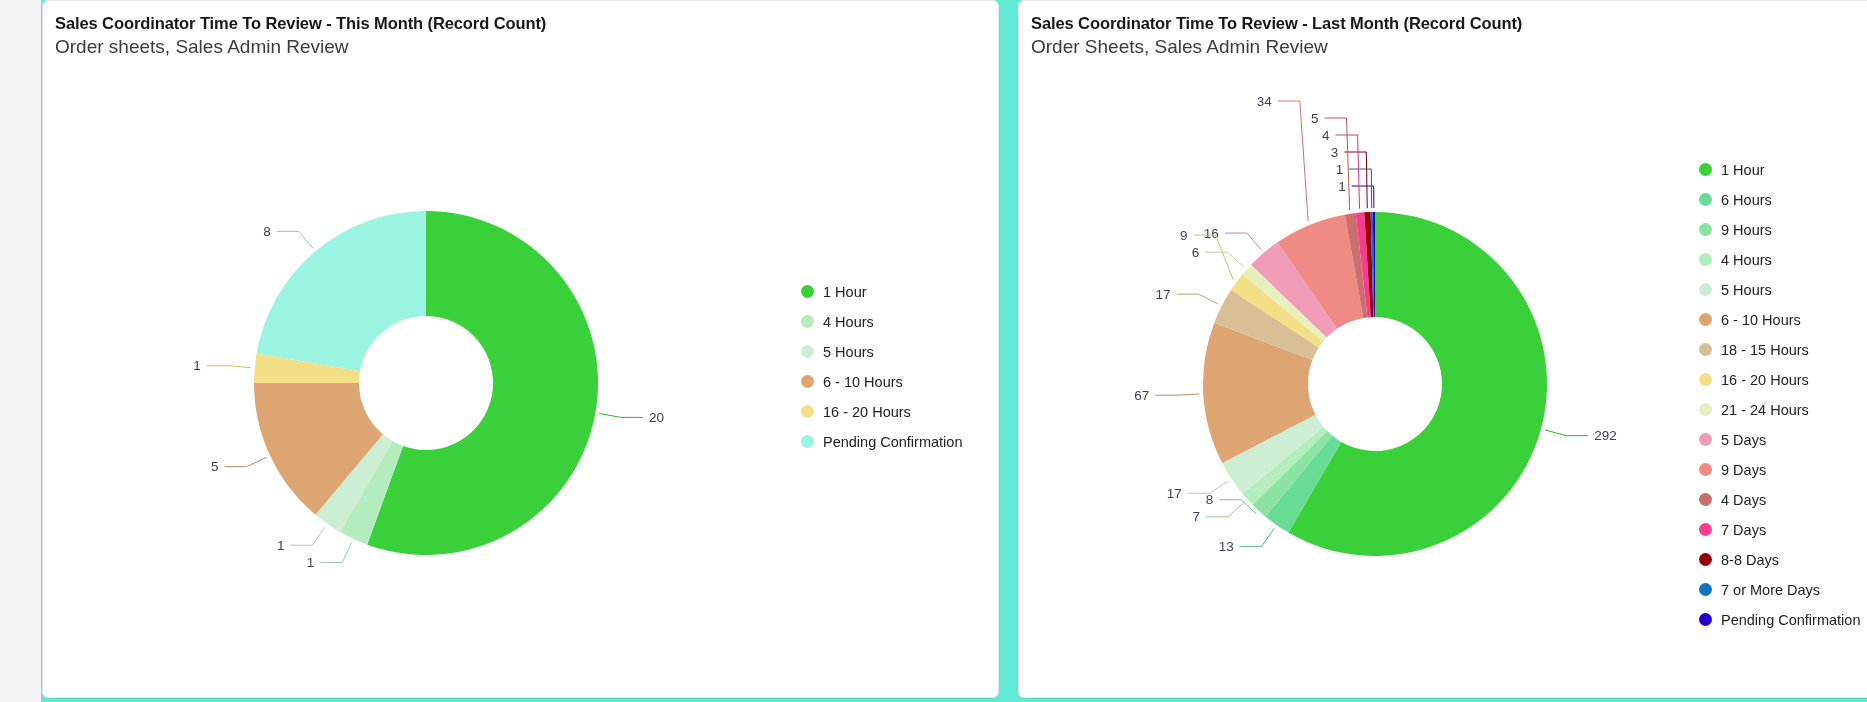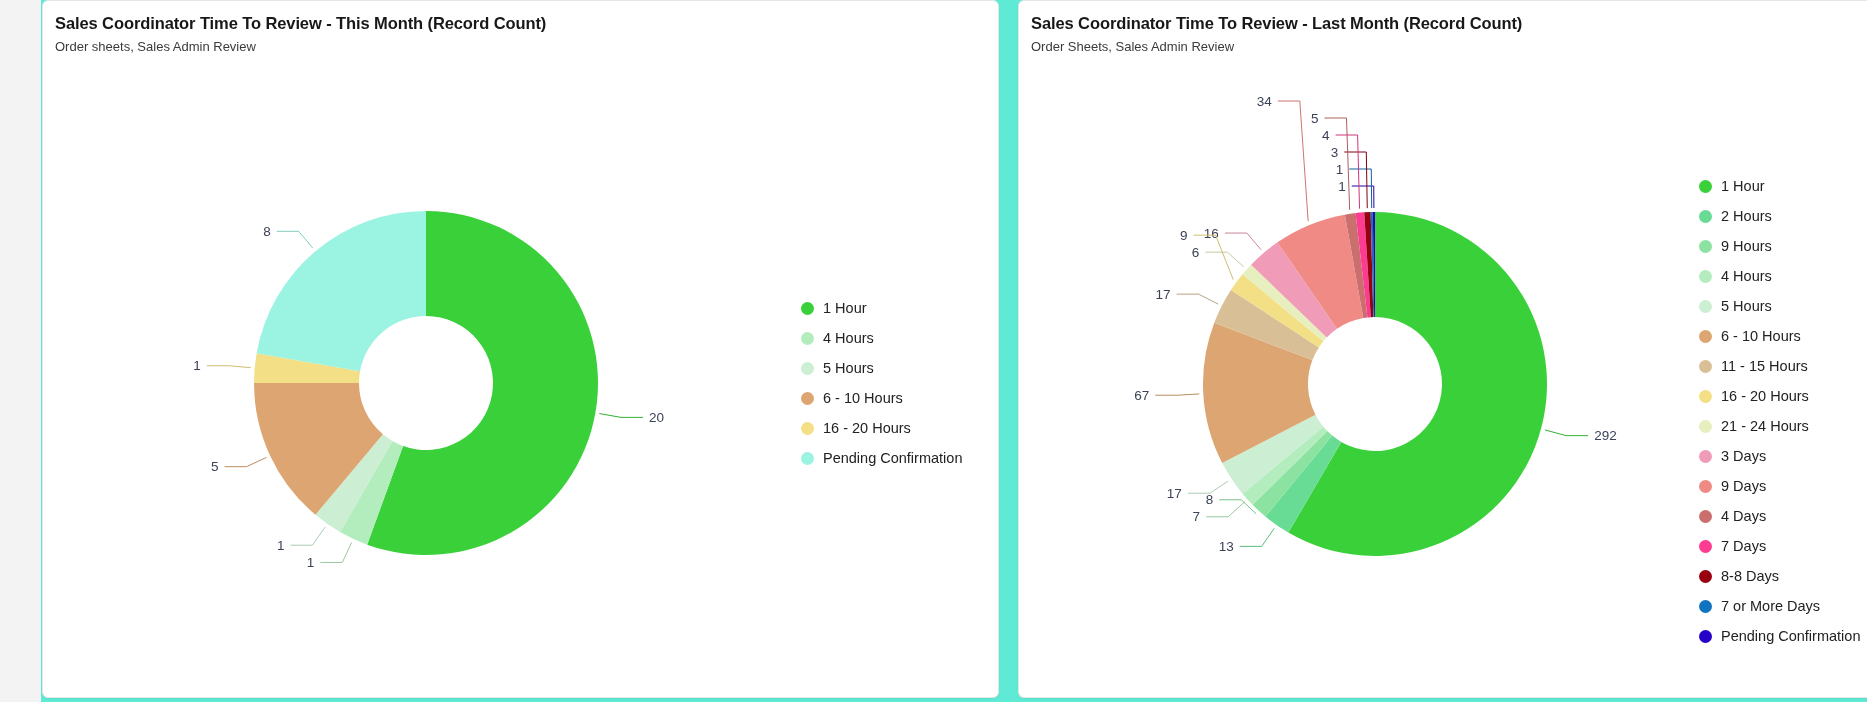--- a/index.html
+++ b/index.html
@@ -32,41 +32,41 @@
   .card-header { padding: 12px 0 0 12px; }
   .card-title {
     font-size: 16.5px;
     font-weight: bold;
     color: #181818;
     letter-spacing: -0.1px;
     line-height: 20px;
     white-space: nowrap;
   }
   .card-subtitle {
-    font-size: 13px;
+    font-size: 19px;
     color: #3b3b3b;
     line-height: 20px;
     margin-top: 4px;
     white-space: nowrap;
   }
 
   .chart-area { position: absolute; left: 0; top: 56px; right: 0; bottom: 0; }
   svg.donut { display: block; }
 
   .leader { fill: none; stroke-width: 1; }
   .val-label {
     font-family: "Liberation Sans", sans-serif;
     font-size: 13.5px;
     fill: #3c4257;
   }
 
   .legend { position: absolute; }
   .legend-row {
     display: flex;
-    align-items: flex-end;
+    align-items: flex-start;
     height: 30px;
   }
   .legend-dot {
     width: 13px; height: 13px;
     border-radius: 50%;
     flex: 0 0 13px;
     margin-right: 9px;
   }
   .legend-label {
     font-size: 14.5px;
@@ -191,53 +191,53 @@
           <path d="M255.25194589535204,471.31157124127964L242.65843913227104,489.3505176464396L220.65843913227104,489.3505176464396" class="leader" stroke="rgb(88,187,126)"></path>
           <text x="214.65843913227104" y="493.8505176464396" class="val-label" text-anchor="end">13</text>
         </svg>
       <div class="legend" id="legend-1" style="left: 680px; top: 106px;">
           <div class="legend-row">
             <span class="legend-dot" style="background: rgb(58, 208, 58);"></span>
             <span class="legend-label">1 Hour</span>
           </div>
           <div class="legend-row">
             <span class="legend-dot" style="background: rgb(104, 220, 148);"></span>
-            <span class="legend-label">2 Hours</span>
+            <span class="legend-label">6 Hours</span>
           </div>
           <div class="legend-row">
             <span class="legend-dot" style="background: rgb(140, 226, 160);"></span>
             <span class="legend-label">9 Hours</span>
           </div>
           <div class="legend-row">
             <span class="legend-dot" style="background: rgb(180, 237, 189);"></span>
             <span class="legend-label">4 Hours</span>
           </div>
           <div class="legend-row">
             <span class="legend-dot" style="background: rgb(204, 239, 211);"></span>
             <span class="legend-label">5 Hours</span>
           </div>
           <div class="legend-row">
             <span class="legend-dot" style="background: rgb(221, 165, 113);"></span>
             <span class="legend-label">6 - 10 Hours</span>
           </div>
           <div class="legend-row">
             <span class="legend-dot" style="background: rgb(217, 191, 149);"></span>
-            <span class="legend-label">11 - 15 Hours</span>
+            <span class="legend-label">18 - 15 Hours</span>
           </div>
           <div class="legend-row">
             <span class="legend-dot" style="background: rgb(242, 223, 134);"></span>
             <span class="legend-label">16 - 20 Hours</span>
           </div>
           <div class="legend-row">
             <span class="legend-dot" style="background: rgb(232, 239, 190);"></span>
             <span class="legend-label">21 - 24 Hours</span>
           </div>
           <div class="legend-row">
             <span class="legend-dot" style="background: rgb(240, 156, 184);"></span>
-            <span class="legend-label">3 Days</span>
+            <span class="legend-label">5 Days</span>
           </div>
           <div class="legend-row">
             <span class="legend-dot" style="background: rgb(239, 138, 132);"></span>
             <span class="legend-label">9 Days</span>
           </div>
           <div class="legend-row">
             <span class="legend-dot" style="background: rgb(202, 111, 109);"></span>
             <span class="legend-label">4 Days</span>
           </div>
           <div class="legend-row">

